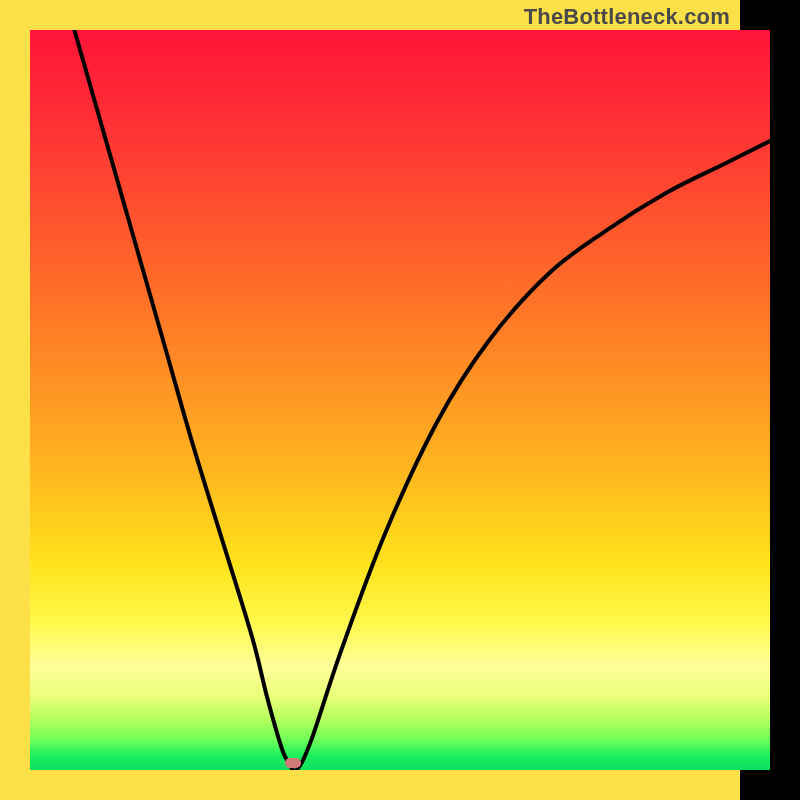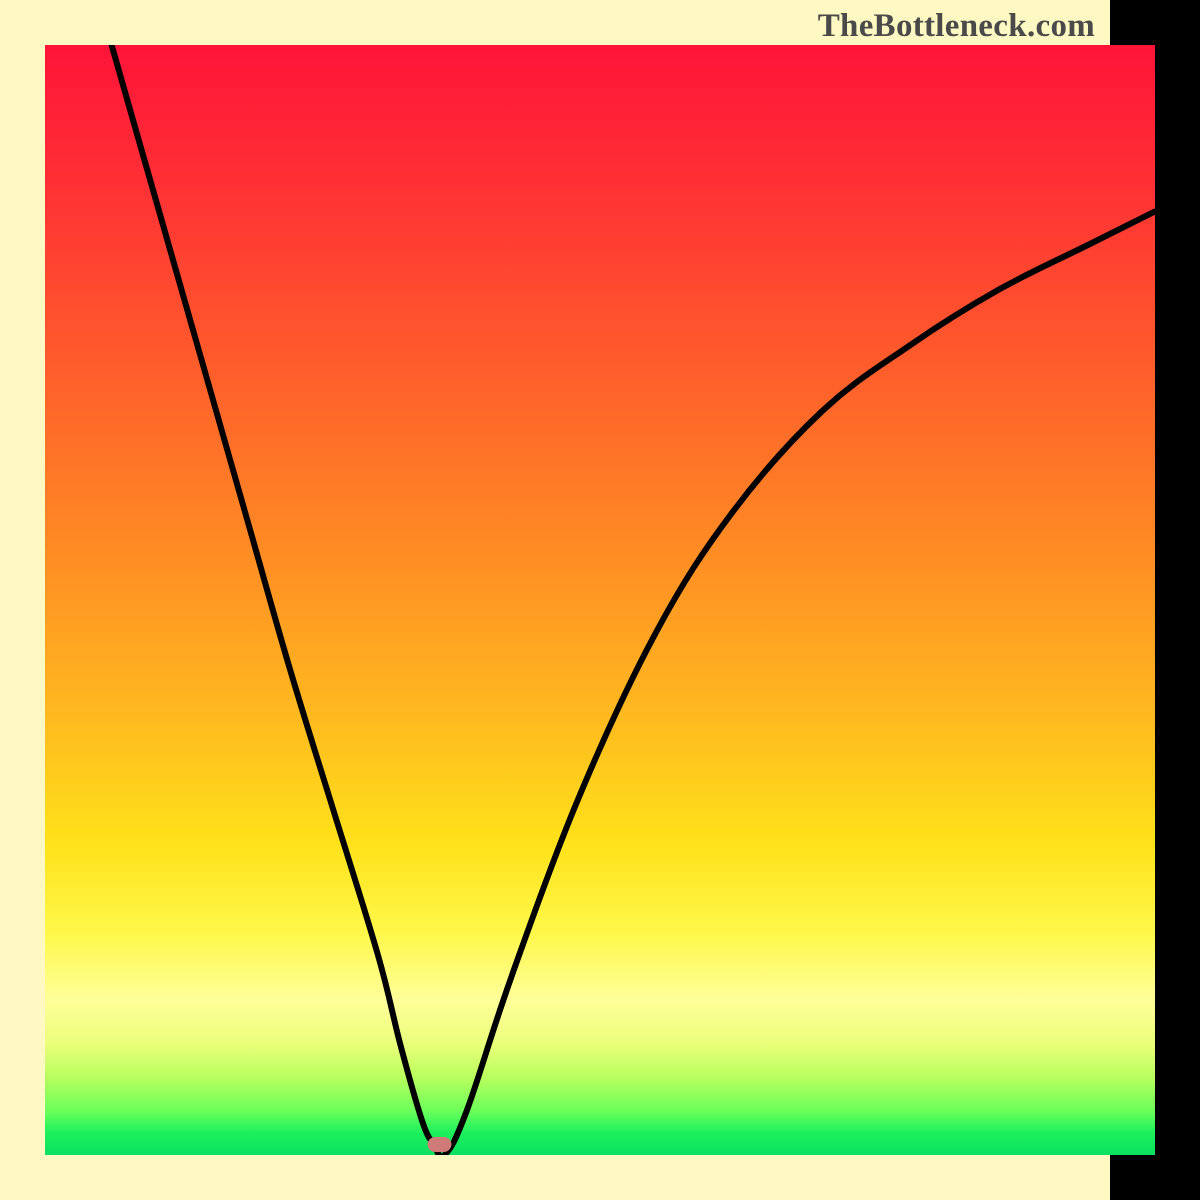--- a/index.html
+++ b/index.html
@@ -8,22 +8,21 @@
     width: 800px;
     height: 800px;
     background: #000;
     font-family: Arial, Helvetica, sans-serif;
     overflow: hidden;
   }
   .frame {
     position: relative;
     width: 740px;
     height: 800px;
-    background: #fef9c3;
-    font-family: Liberation Serif, serif;
+    background: #fde047;
   }
   .watermark {
     position: absolute;
     top: 4px;
     right: 10px;
     color: #4a4a4a;
     font-size: 22px;
     font-weight: 600;
     letter-spacing: 0.2px;
     user-select: none;

